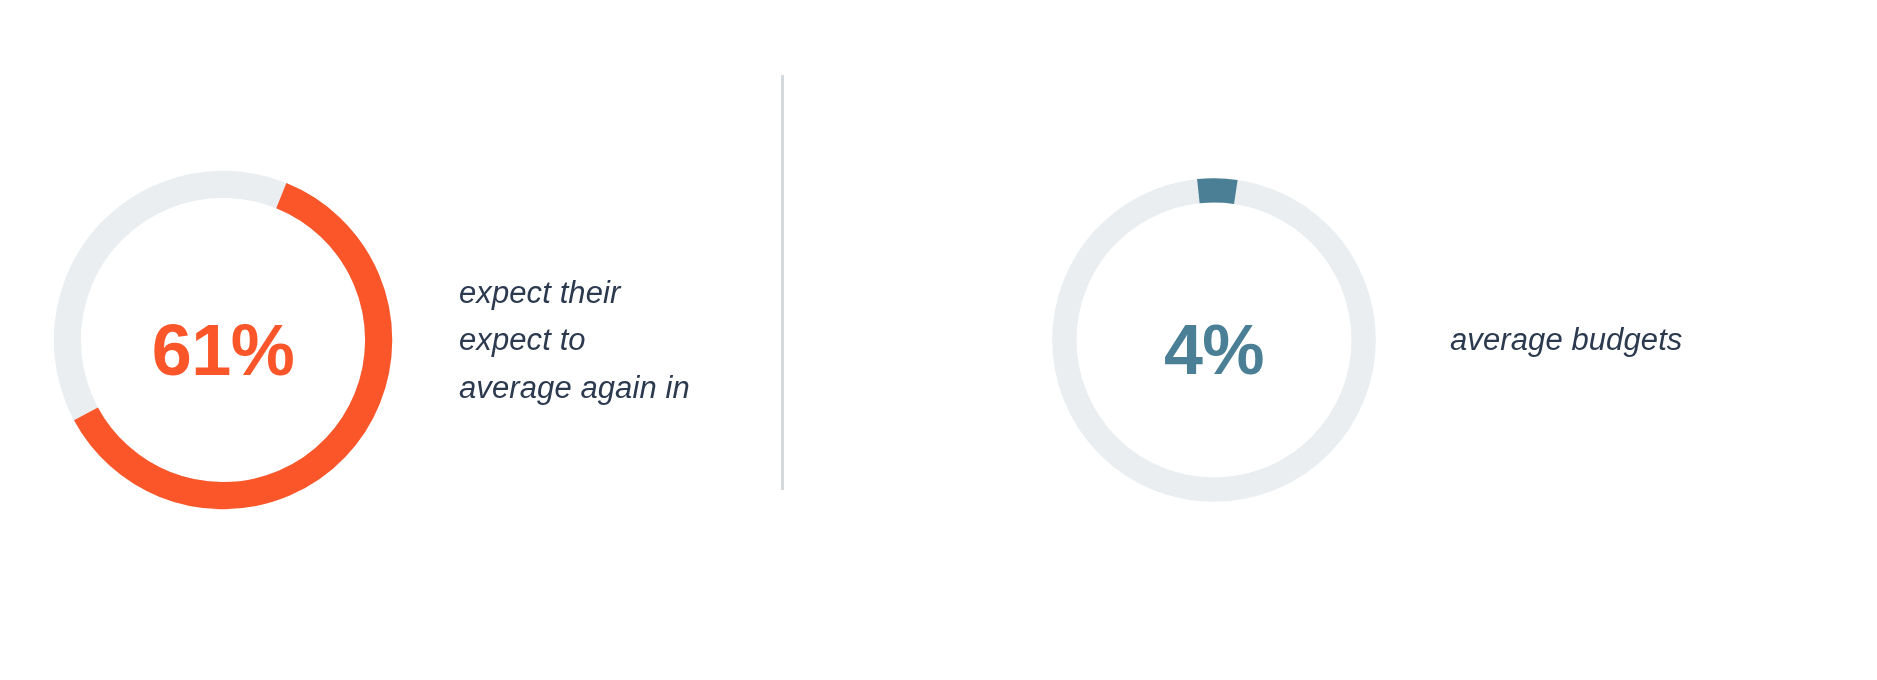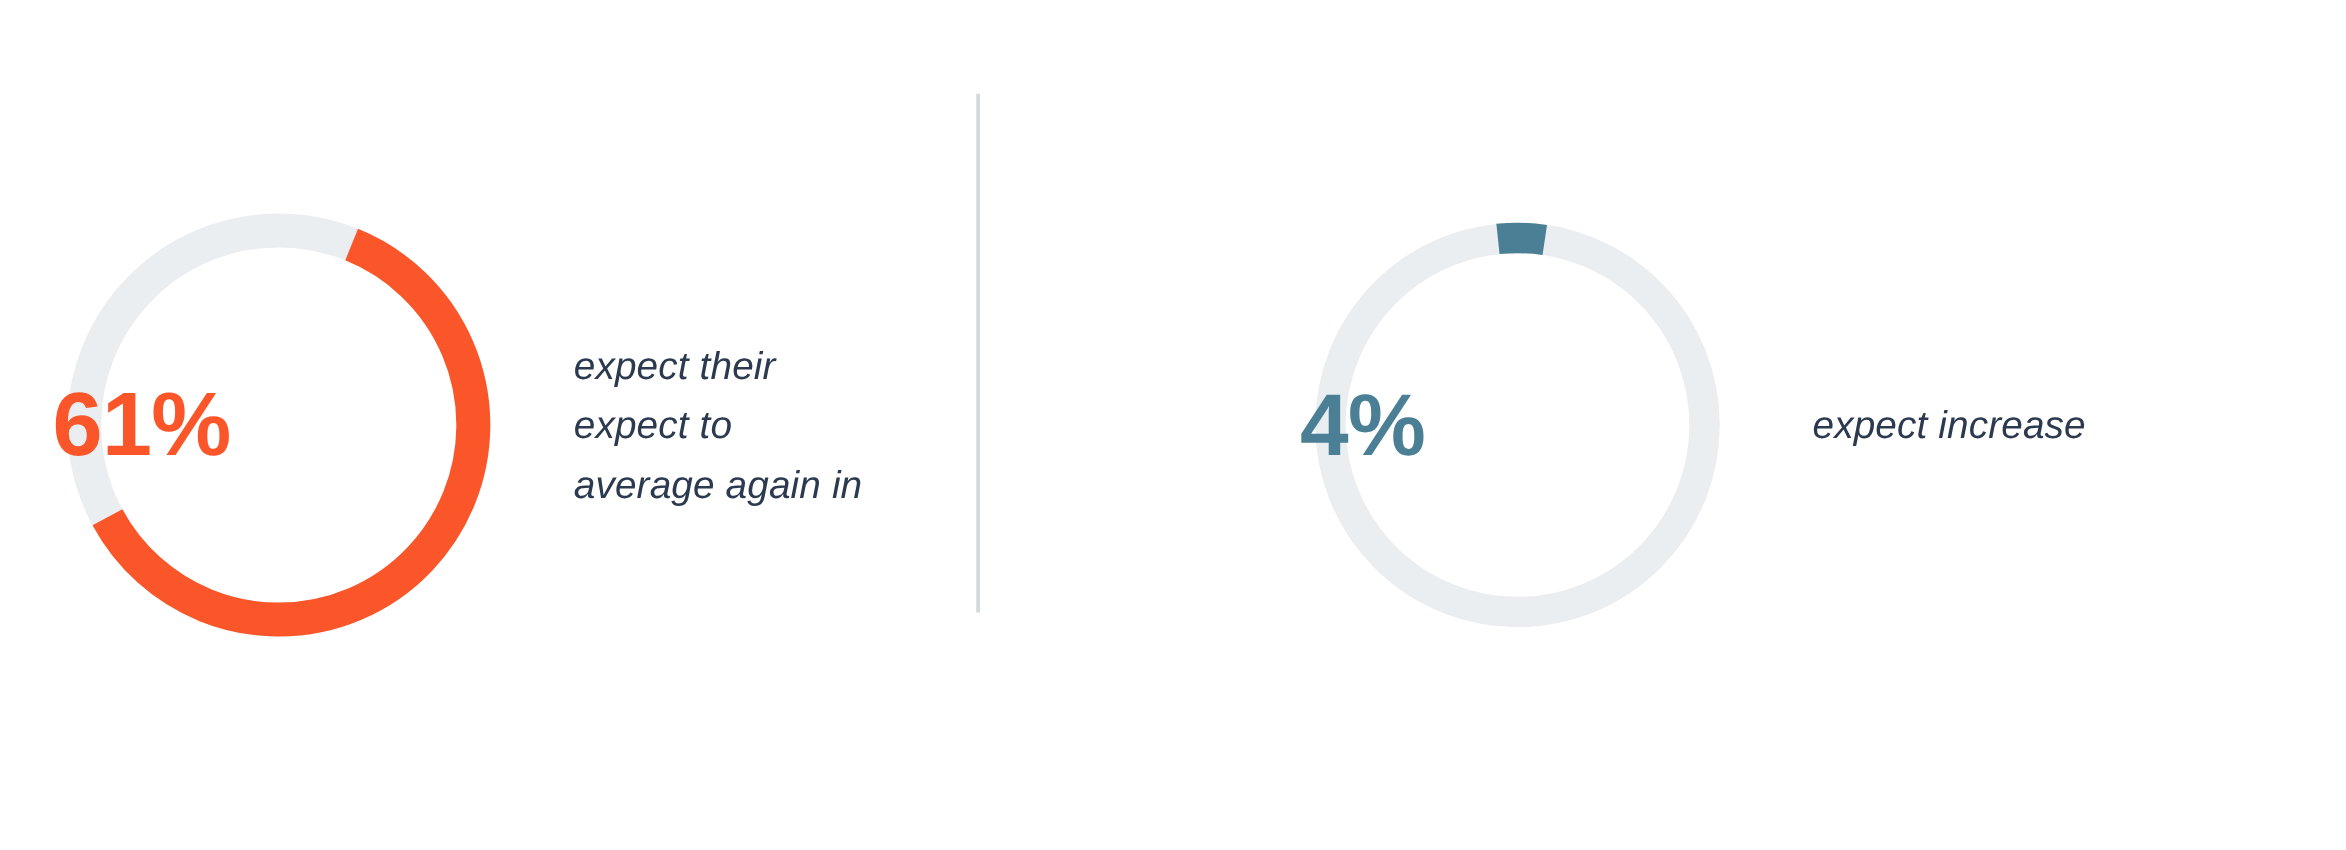--- a/index.html
+++ b/index.html
@@ -51,24 +51,25 @@
   .donut-wrap.small { width: 348px; height: 348px; }
 
   .donut-svg {
     display: block;
     width: 100%;
     height: 100%;
   }
 
   .donut-center {
     position: absolute;
-    left: 0; top: 0;
+    left: 0; top: 10px;
     width: 100%; height: 100%;
     display: flex;
     align-items: center;
+    justify-content: center;
     pointer-events: none;
   }
   .donut-value {
     font-family: "Liberation Sans", sans-serif;
     font-weight: 700;
     letter-spacing: -0.5px;
     line-height: 1;
   }
   .donut-value.big   { font-size: 72px; }
   .donut-value.small { font-size: 70px; }
@@ -140,18 +141,18 @@
         <circle cx="100" cy="100" r="86" fill="none" stroke="#eaeef0" stroke-width="14"></circle>
 
         <circle cx="100" cy="100" r="86" fill="none" stroke="#4a7f96" stroke-width="14" stroke-dasharray="21.61 518.74" stroke-dashoffset="0" transform="rotate(-96 100 100)"></circle>
       </svg>
       <div class="donut-center">
         <span class="donut-value small" style="color:#4a7f96">4%</span>
       </div>
     </div>
 
     <div class="caption right-caption">
-      <span class="caption-line">expect increase</span>
+      <span class="caption-line">average budgets</span>
     </div>
 
   </div>
 
 </div>
 
 </body></html>

